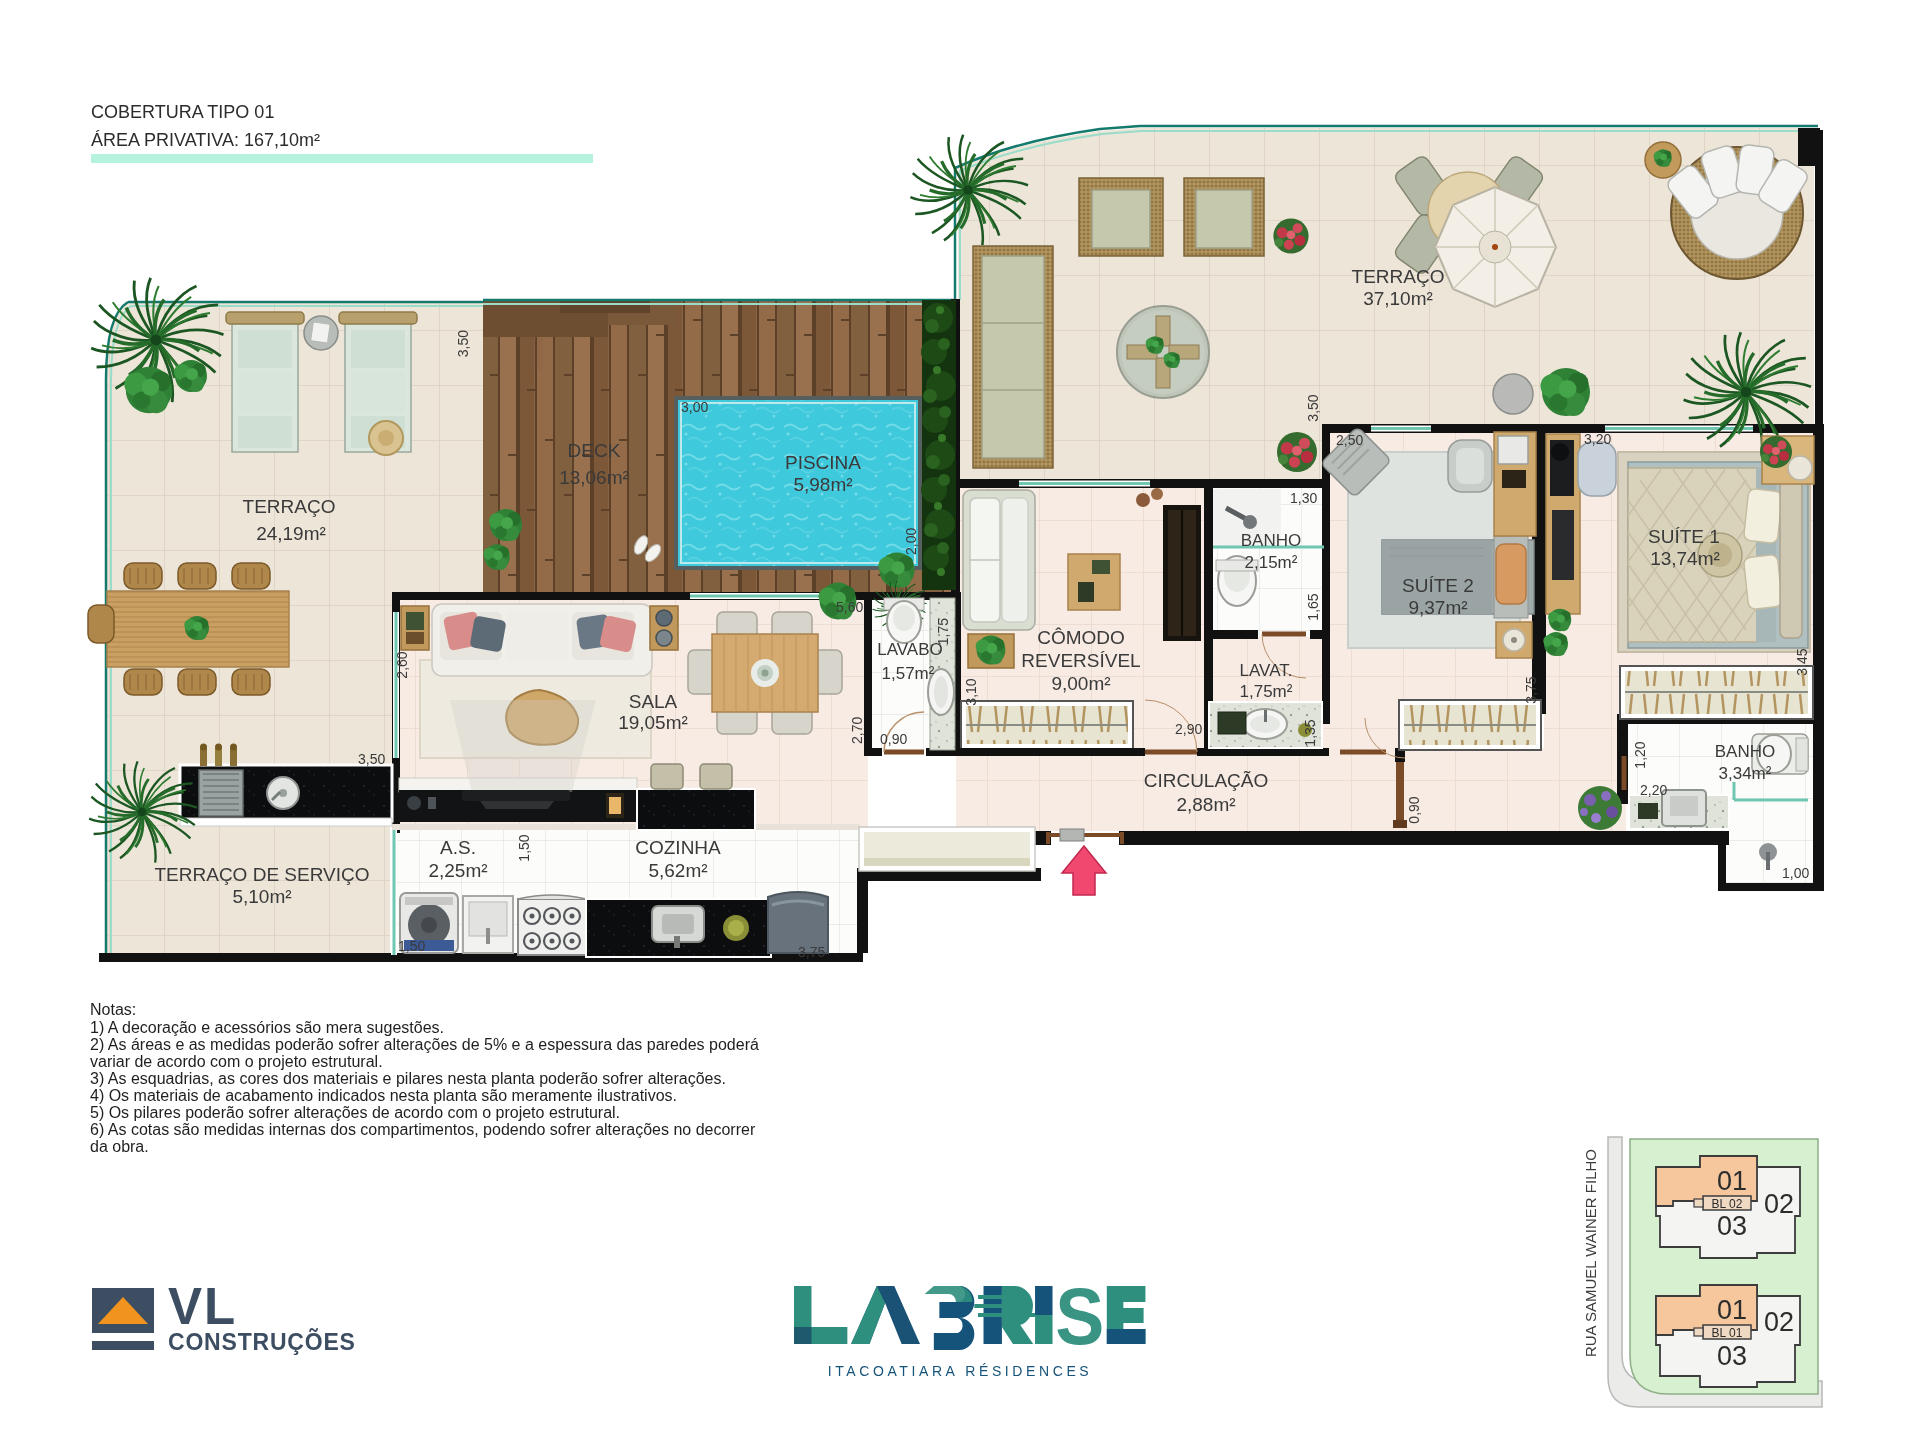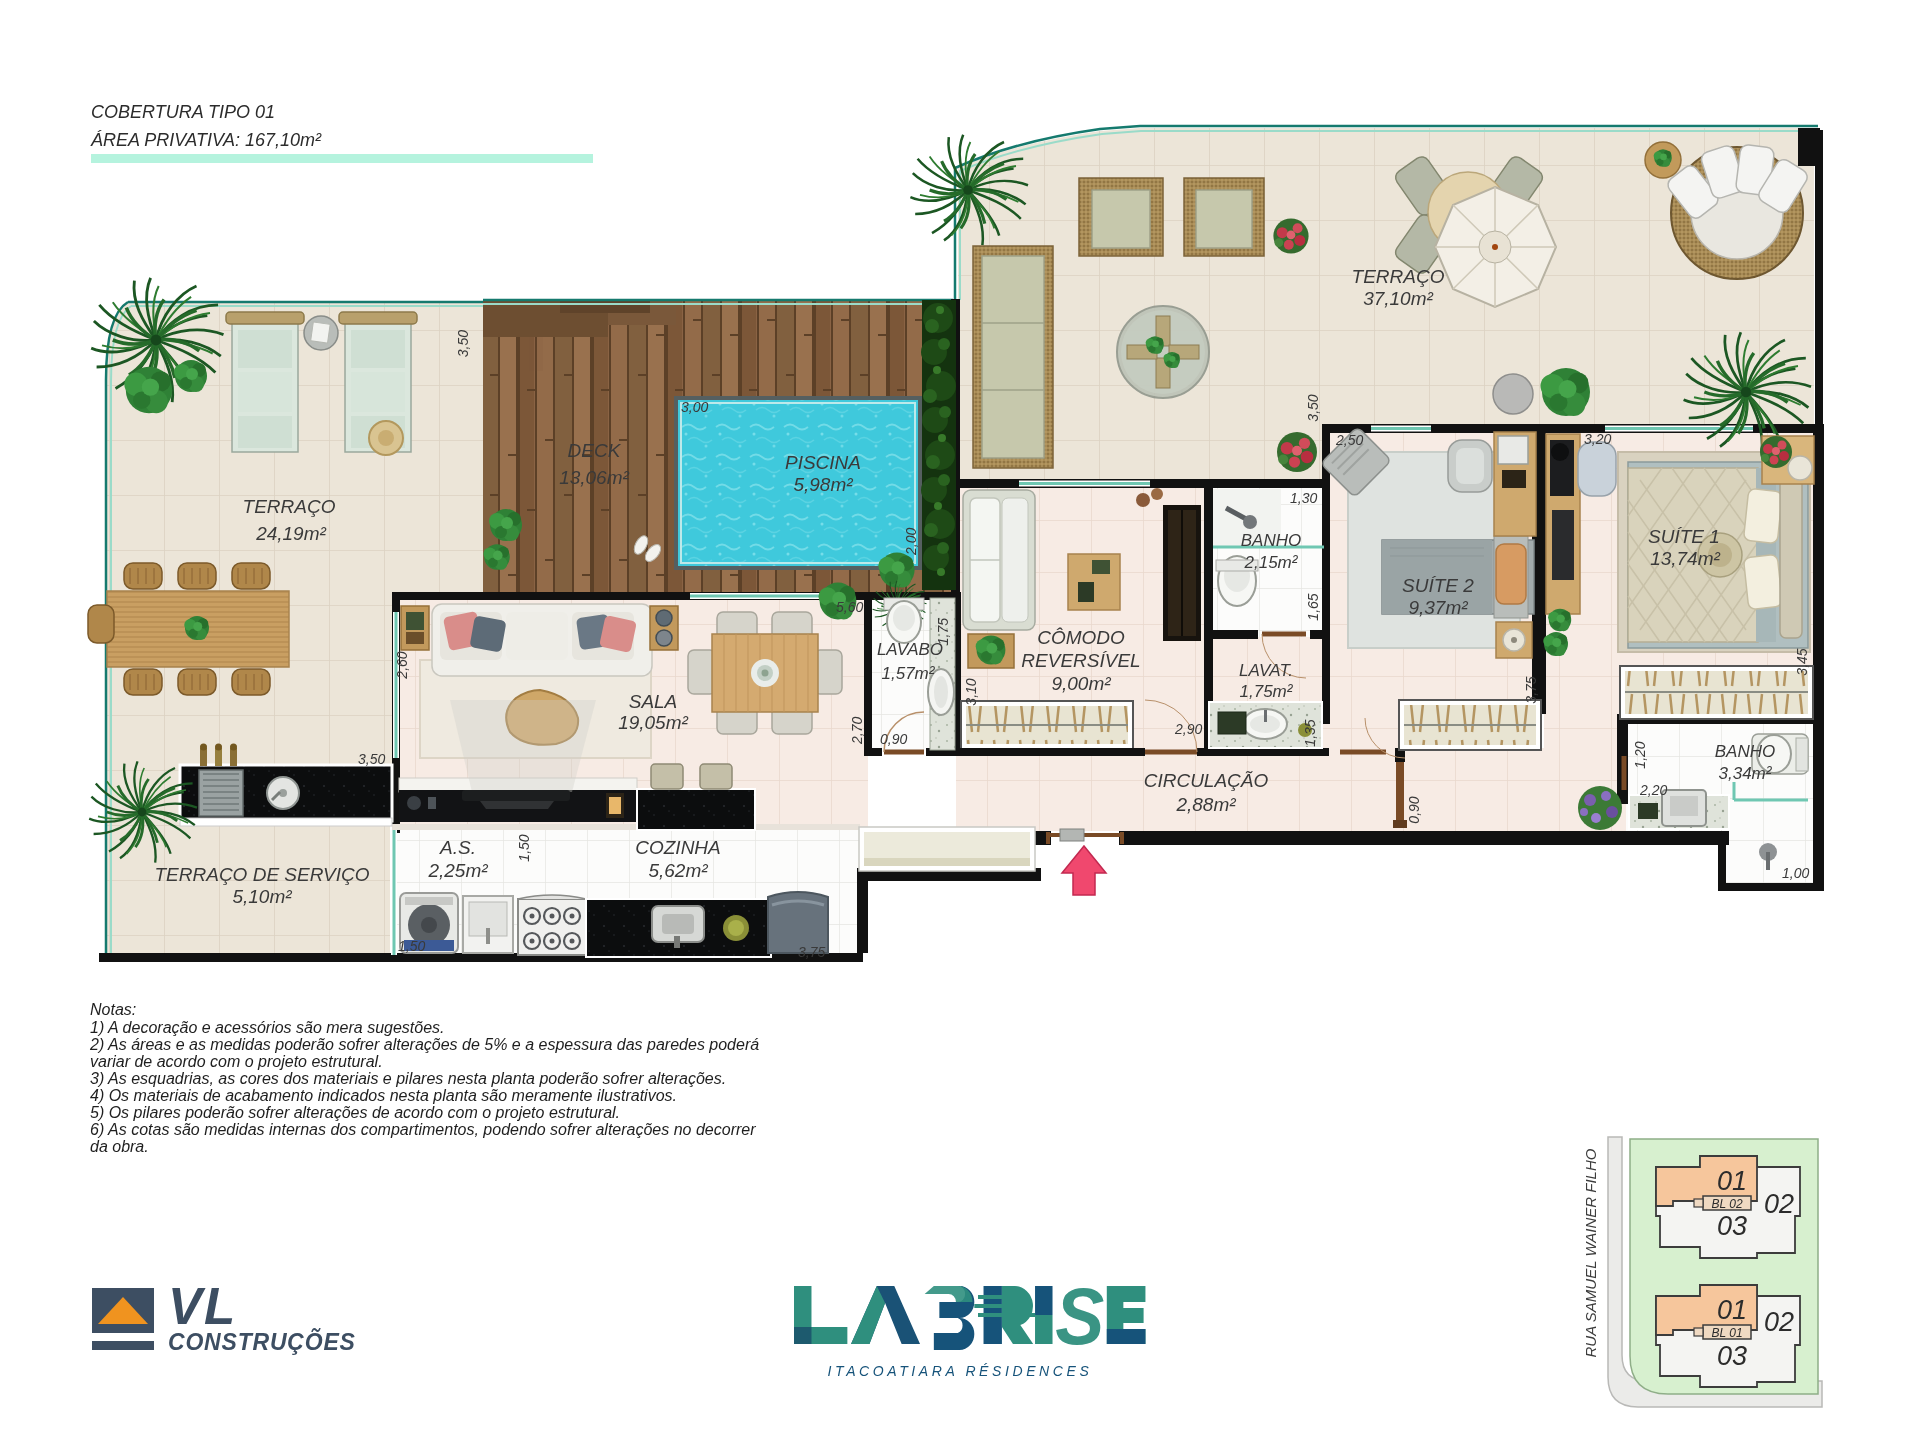--- a/index.html
+++ b/index.html
@@ -1,16 +1,16 @@
 <!DOCTYPE html>
 <html><head>
 <meta charset="utf-8">
 <style>
   html,body{margin:0;padding:0;background:#fff;}
-  .page{position:relative;width:1896px;height:1440px;overflow:hidden;font-family:"Liberation Sans", sans-serif;font-style:italic;}
+  .page{position:relative;width:1896px;height:1440px;overflow:hidden;font-family:"Liberation Sans", sans-serif;}
   svg text{font-family:"Liberation Sans", sans-serif;}
 </style>
 </head>
 <body>
 <div class="page">
 <svg width="1920" height="1440" viewBox="0 0 1920 1440" xmlns="http://www.w3.org/2000/svg">
 <defs>
   <pattern id="tileBeige" width="55" height="55" patternUnits="userSpaceOnUse">
     <rect width="55" height="55" fill="#ece5d8"></rect>
     <path d="M0 0H55V55" fill="none" stroke="#dcd2c2" stroke-width="1.6"></path>

